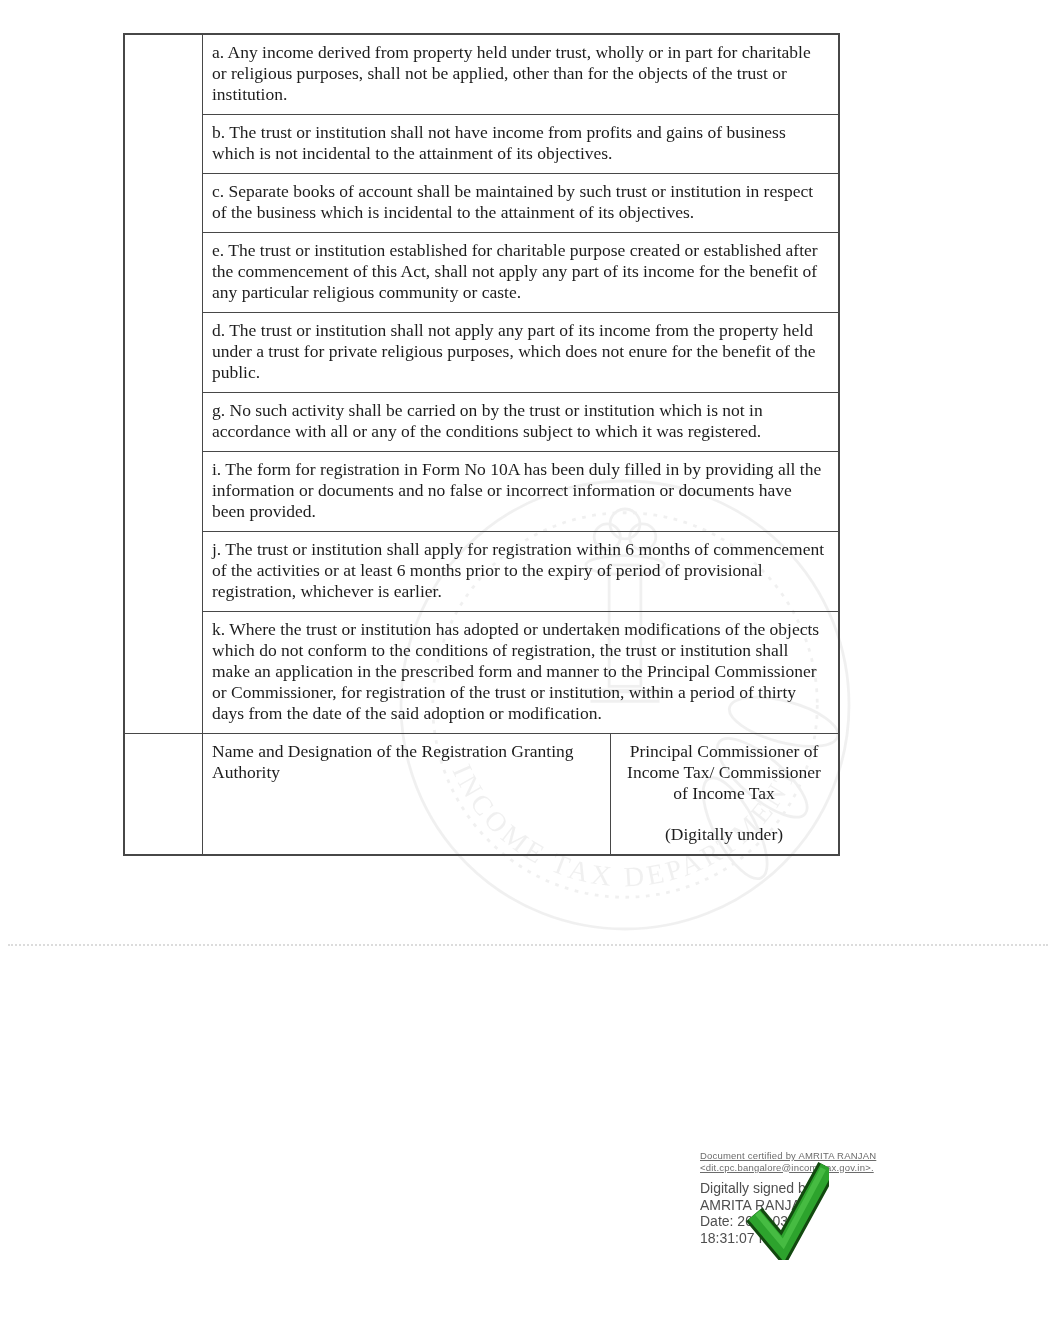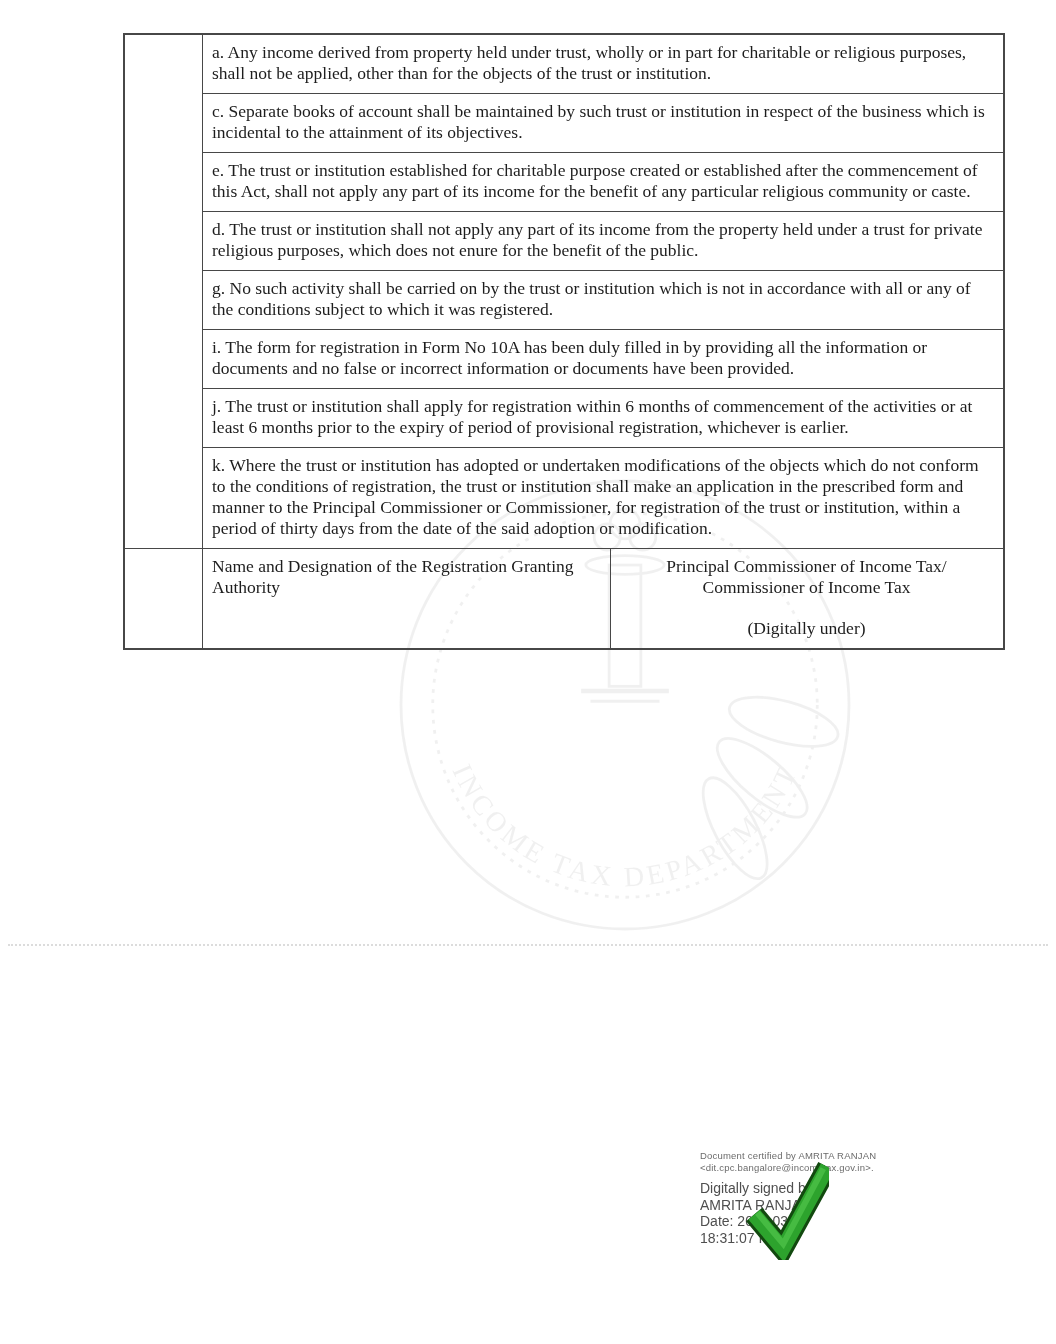--- a/index.html
+++ b/index.html
@@ -21,21 +21,21 @@
     top: 425px;
     opacity: 0.12;
     pointer-events: none;
   }
 
   
   .cond-table {
     position: absolute;
     left: 123px;
     top: 33px;
-    width: 882px;
+    width: 717px;
     box-sizing: border-box;
     border: 2px solid #474747;
     background: transparent;
   }
   .body-row { display: flex; align-items: stretch; }
   .left-col {
     width: 78px;
     flex: 0 0 78px;
     border-right: 1.5px solid #474747;
     box-sizing: border-box;
@@ -86,20 +86,21 @@
     left: 700px;
     top: 1150px;
     width: 230px;
     font-family: "Liberation Sans", "DejaVu Sans", sans-serif;
   }
   .cert-small {
     font-size: 9.5px;
     line-height: 11.5px;
     color: #6b6b6b;
     letter-spacing: 0.2px;
+    text-decoration: underline;
   }
   .cert-large {
     margin-top: 7px;
     font-size: 14px;
     line-height: 16.5px;
     color: #4f4f4f;
   }
   .green-check {
     position: absolute;
     left: 745px;
@@ -136,20 +137,21 @@
     <text font-size="30" letter-spacing="4" fill="#8a8a8a" font-family="Liberation Serif, serif">
       <textPath href="#wmarc" startOffset="50%" text-anchor="middle">INCOME TAX DEPARTMENT</textPath>
     </text>
   </svg>
 
   <div class="cond-table">
     <div class="body-row">
       <div class="left-col"></div>
       <div class="content-col">
         <div class="condition">a. Any income derived from property held under trust, wholly or in part for charitable or religious purposes, shall not be applied, other than for the objects of the trust or institution.</div>
+        <div class="condition">b. The trust or institution shall not have income from profits and gains of business which is not incidental to the attainment of its objectives.</div>
         <div class="condition">c. Separate books of account shall be maintained by such trust or institution in respect of the business which is incidental to the attainment of its objectives.</div>
         <div class="condition">e. The trust or institution established for charitable purpose created or established after the commencement of this Act, shall not apply any part of its income for the benefit of any particular religious community or caste.</div>
         <div class="condition">d. The trust or institution shall not apply any part of its income from the property held under a trust for private religious purposes, which does not enure for the benefit of the public.</div>
         <div class="condition">g. No such activity shall be carried on by the trust or institution which is not in accordance with all or any of the conditions subject to which it was registered.</div>
         <div class="condition">i. The form for registration in Form No 10A has been duly filled in by providing all the information or documents and no false or incorrect information or documents have been provided.</div>
         <div class="condition">j. The trust or institution shall apply for registration within 6 months of commencement of the activities or at least 6 months prior to the expiry of period of provisional registration, whichever is earlier.</div>
         <div class="condition">k. Where the trust or institution has adopted or undertaken modifications of the objects which do not conform to the conditions of registration, the trust or institution shall make an application in the prescribed form and manner to the Principal Commissioner or Commissioner, for registration of the trust or institution, within a period of thirty days from the date of the said adoption or modification.</div>
       </div>
     </div>
     <div class="body-row row-divider">

